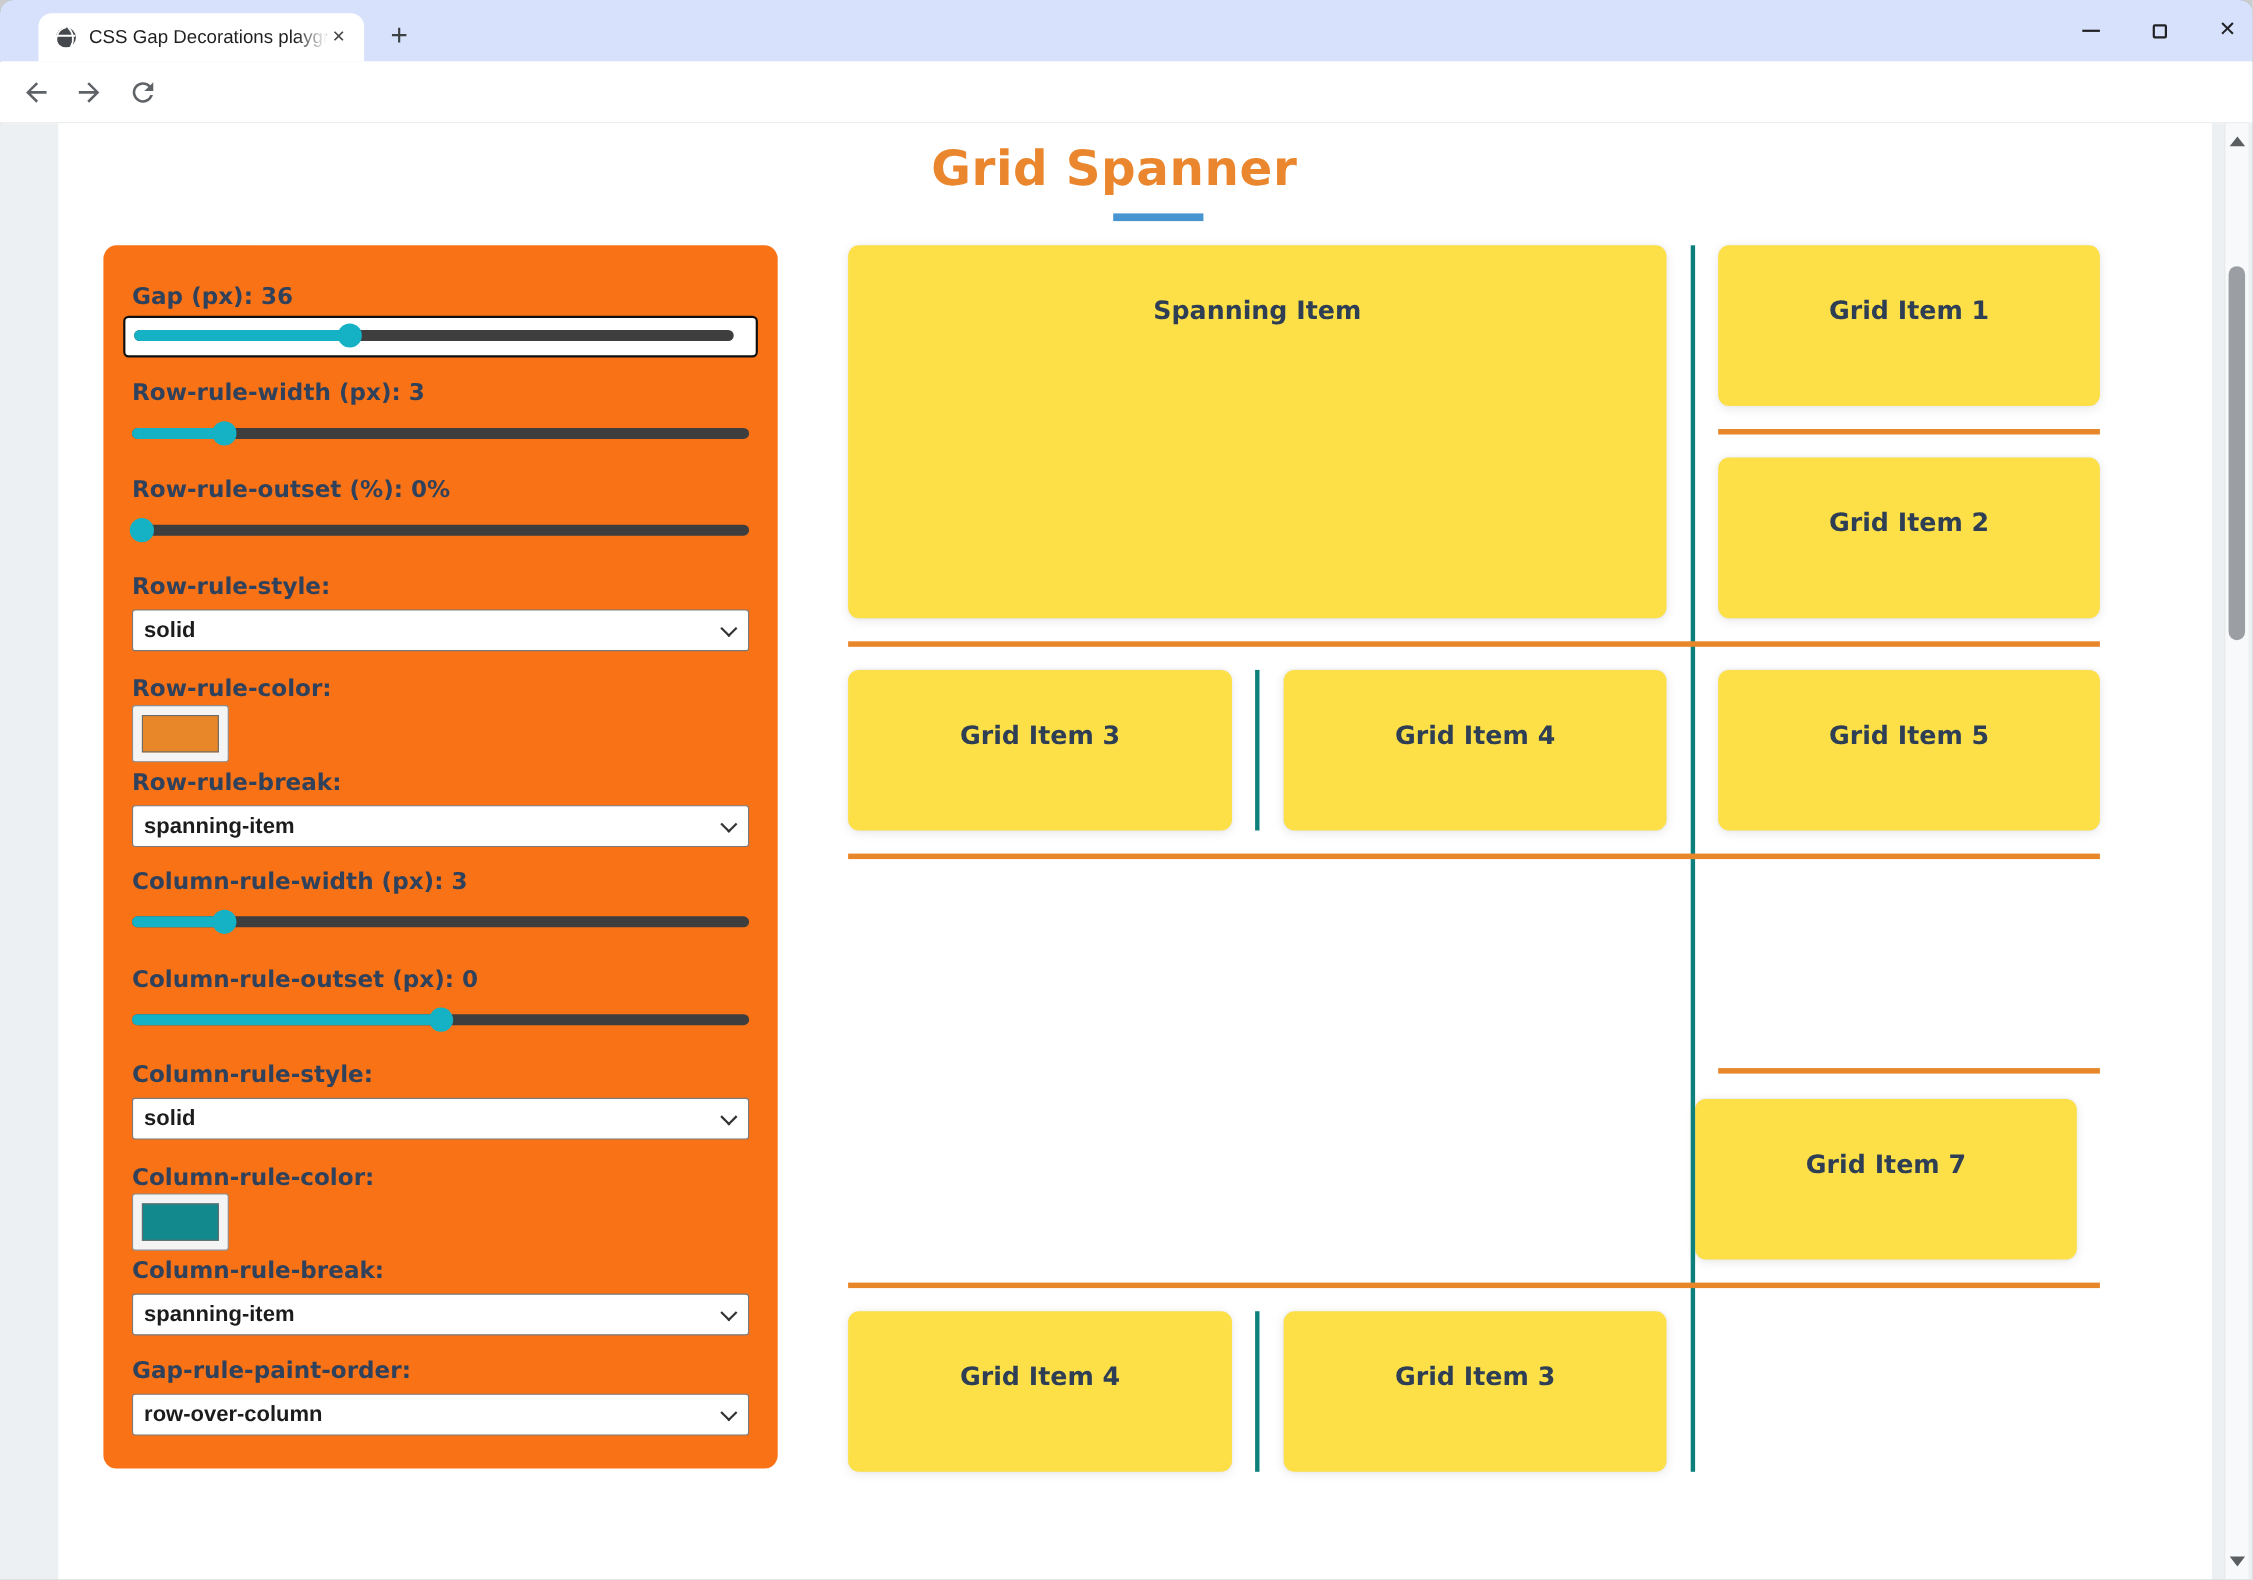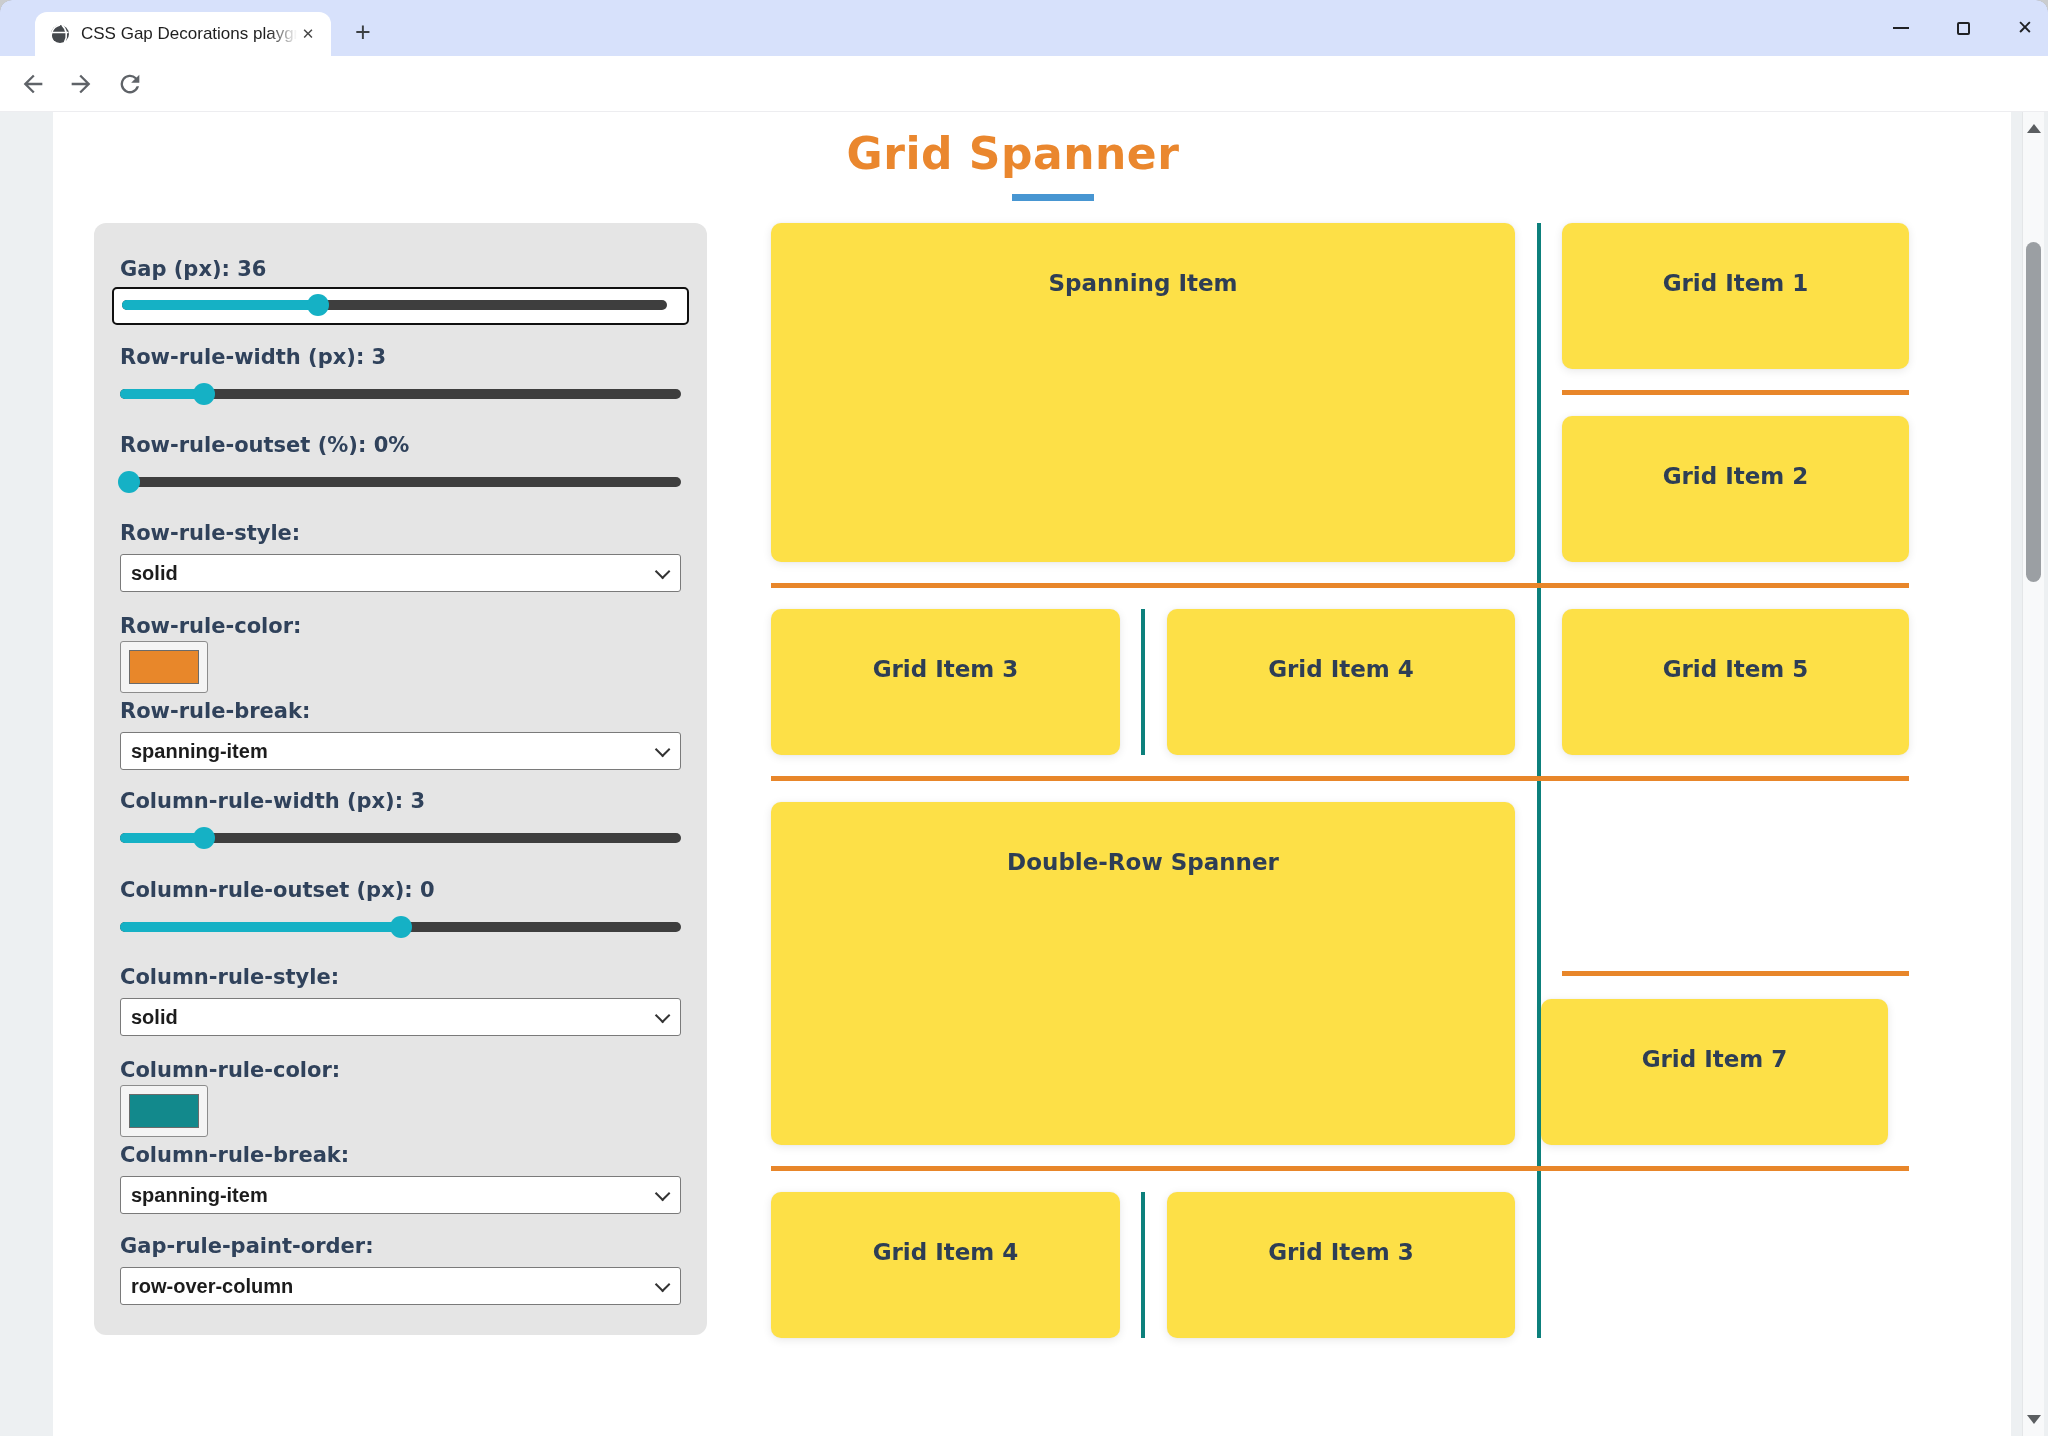--- a/index.html
+++ b/index.html
@@ -49,21 +49,21 @@
   .page { position:absolute; left:0; top:112px; width:2048px; height:1324px; background:#edf0f2; }
   .content { position:absolute; left:53px; top:0; width:1958px; height:1324px; background:#ffffff; }
 
   .page-title { position:absolute; left:0; top:16px; width:1920px; text-align:center;
                 font-family:"DejaVu Sans", sans-serif; font-size:44px; font-weight:700; color:#ea872e;
                 letter-spacing:0.5px; }
   .title-underline { position:absolute; left:959px; top:82px; width:82px; height:7px; background:#4796d2; }
 
   
   .panel { position:absolute; left:41px; top:111px; width:613px; height:1112px;
-           background:#e5e5e5; border-radius:12px; font-family:"DejaVu Sans", sans-serif; }
+           background:#f97316; border-radius:12px; font-family:"DejaVu Sans", sans-serif; }
   .group { position:absolute; left:26px; width:561px; }
   .ctl-label { position:absolute; left:0; top:0; font-size:21px; font-weight:600; color:#30425b;
                white-space:nowrap; }
   .slider { position:absolute; left:0; top:38px; width:561px; height:22px; }
   .slider .track { position:absolute; left:0; top:6px; width:100%; height:10px; background:#3e3e3e; border-radius:5px; }
   .slider .fill { position:absolute; left:0; top:6px; height:10px; background:#15b1c5; border-radius:5px 0 0 5px; }
   .slider .thumb { position:absolute; top:0; width:22px; height:22px; background:#15b1c5; border-radius:50%; }
   .focus-box { position:absolute; left:-8px; top:30px; width:577px; height:38px; background:#ffffff;
                border:2px solid #101010; border-radius:5px; padding:6px 8px; }
   .focus-box .slider { position:relative; left:0; top:0; width:545px; height:22px; margin-top:-1px; }
@@ -291,21 +291,20 @@
         <div class="rule-row" style="left:0; top:553px; width:1138px"></div>
         <div class="rule-row" style="left:791px; top:748px; width:347px"></div>
         <div class="rule-row" style="left:0; top:943px; width:1138px"></div>
 
         <div class="card" style="left:0; top:0; width:744px; height:339px">Spanning Item</div>
         <div class="card" style="left:791px; top:0; width:347px; height:146px">Grid Item 1</div>
         <div class="card" style="left:791px; top:193px; width:347px; height:146px">Grid Item 2</div>
         <div class="card" style="left:0; top:386px; width:349px; height:146px">Grid Item 3</div>
         <div class="card" style="left:396px; top:386px; width:348px; height:146px">Grid Item 4</div>
         <div class="card" style="left:791px; top:386px; width:347px; height:146px">Grid Item 5</div>
-        <div class="card" style="left:0; top:579px; width:744px; height:343px">Double-Row Spanner</div>
         <div class="card" style="left:770px; top:776px; width:347px; height:146px">Grid Item 7</div>
         <div class="card" style="left:0; top:969px; width:349px; height:146px">Grid Item 4</div>
         <div class="card" style="left:396px; top:969px; width:348px; height:146px">Grid Item 3</div>
       </div>
 
     </div>
   </div>
 
   <div class="scrollbar">
     <span class="sb-arrow sb-up"></span>

